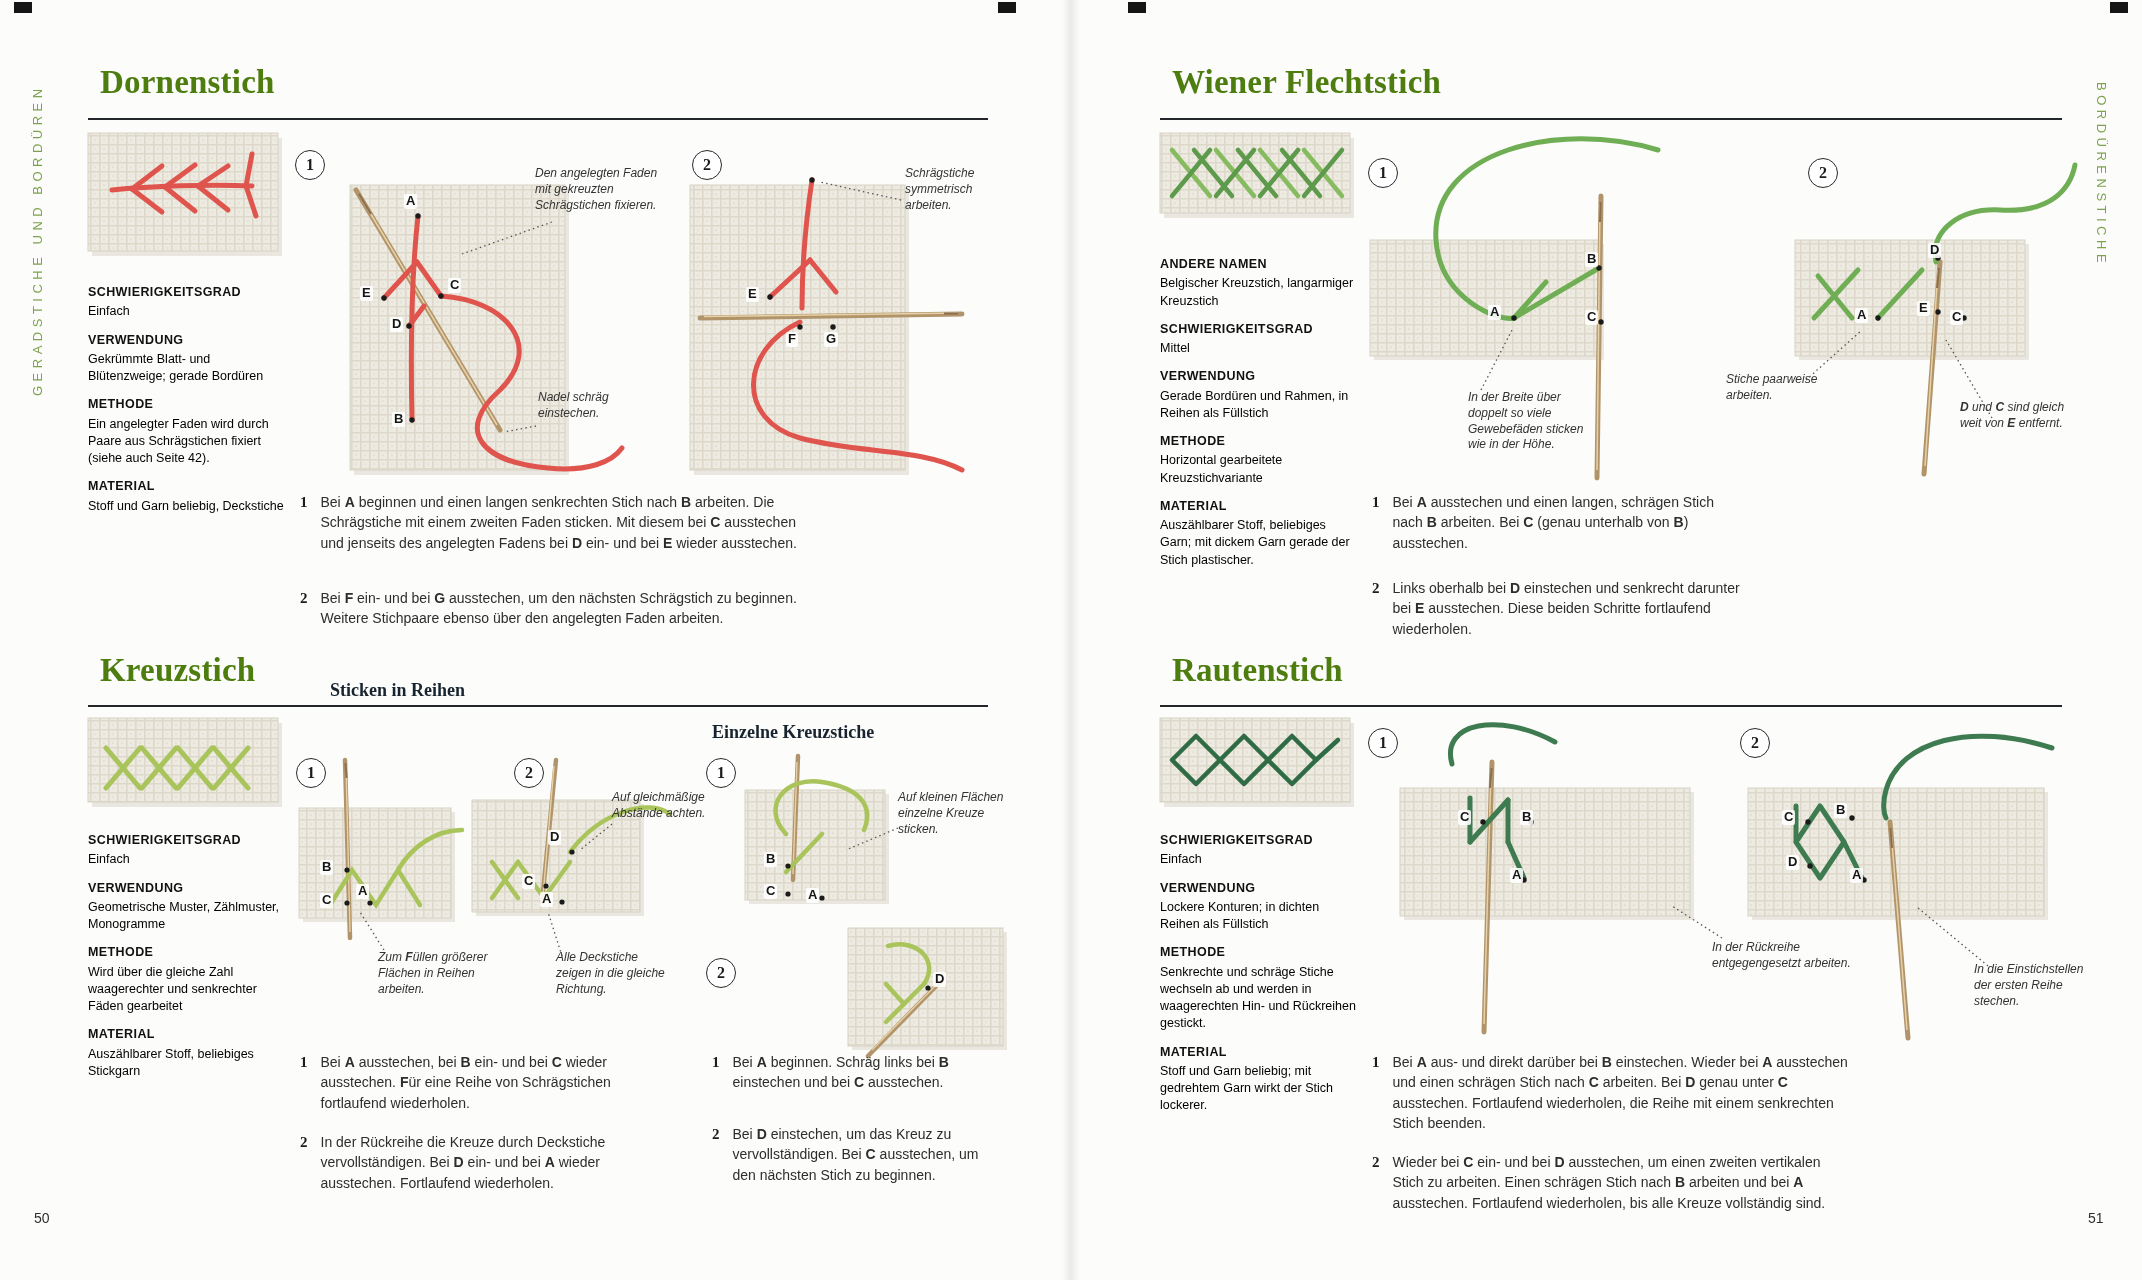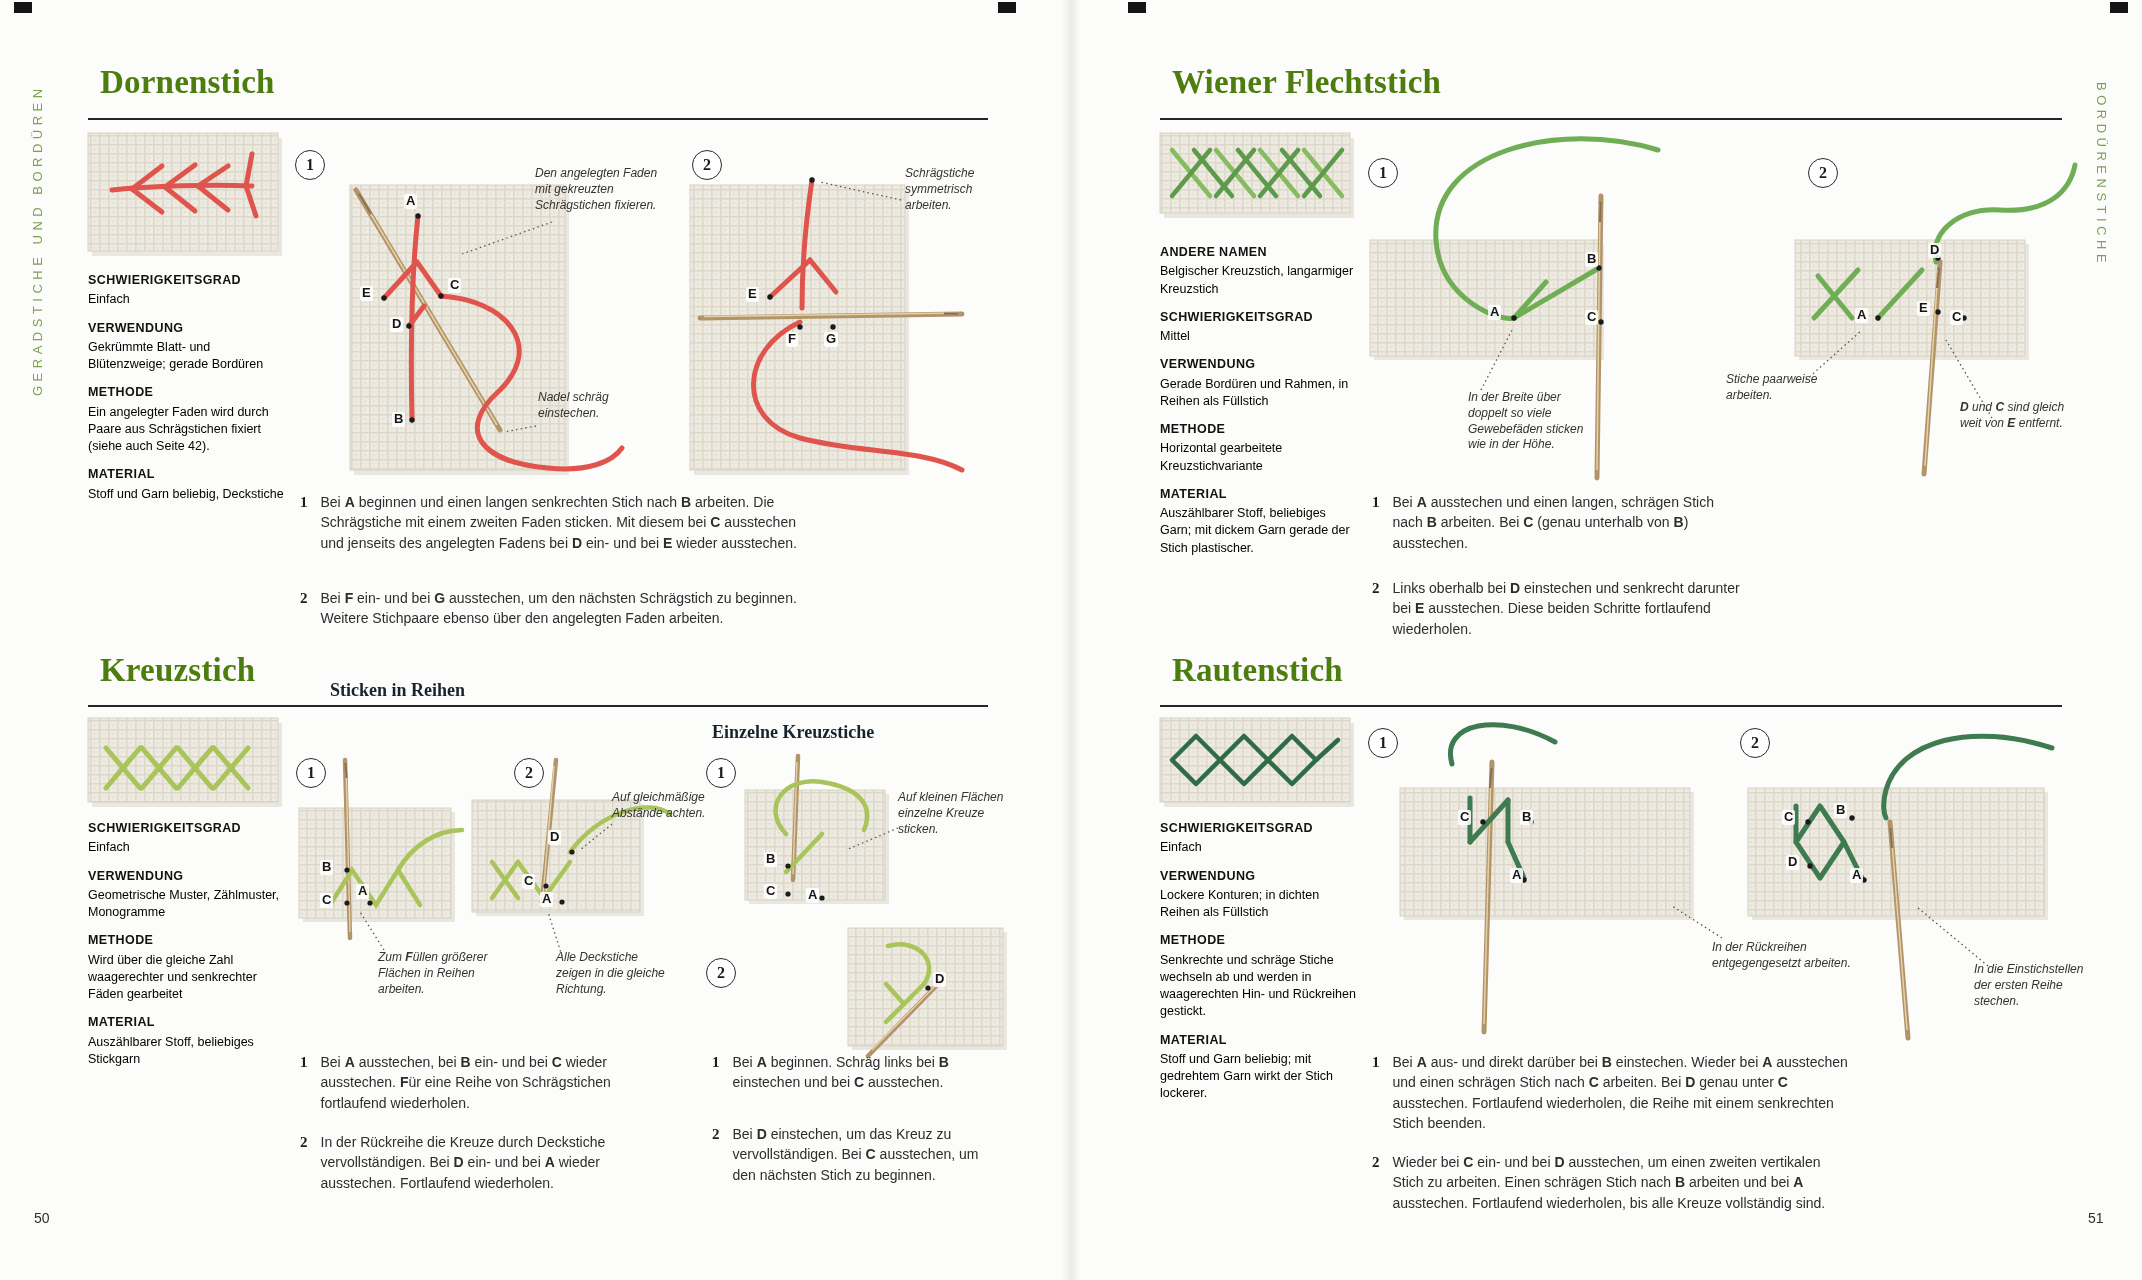--- a/index.html
+++ b/index.html
@@ -8,21 +8,21 @@
   .title{position:absolute;margin:12px;font-family:"Liberation Serif",serif;font-weight:700;
          font-size:33px;color:#4d7c0f;letter-spacing:.2px;}
   .rule{position:absolute;height:2px;background:#23272b;}
   .subhead{position:absolute;margin:0;font-family:"Liberation Serif",serif;font-weight:700;
            font-size:18px;color:#17242f;}
   .stepnum{position:absolute;width:30px;height:30px;border:1.8px solid #26292c;border-radius:50%;
            display:flex;align-items:center;justify-content:center;background:#fff;
            font-family:"Liberation Serif",serif;font-size:16px;font-weight:700;color:#1c1c1c;box-sizing:border-box;}
   .info{position:absolute;font-size:12.5px;line-height:1.38;}
   .info h4{margin:11px 0 2px 0;font-size:12.5px;font-weight:700;color:#111;letter-spacing:.4px;}
-  .info h4:first-child{margin-top:4px;}
+  .info h4:first-child{margin-top:16px;}
   .info p{margin:0;color:#000000;}
   .instr{position:absolute;display:flex;gap:13px;}
   .instr-num{font-family:"Liberation Serif",serif;font-weight:700;font-size:15px;color:#1c1c1c;line-height:1.4;}
   .instr-text{margin:0;font-size:14px;line-height:1.45;color:#2d2d2d;}
   .pt{position:absolute;font-weight:700;font-size:13px;color:#151515;background:rgba(255,255,255,.88);
       padding:0 2px;line-height:1.15;border-radius:2px;}
   .ann{position:absolute;font-style:italic;font-size:12px;line-height:1.32;color:#333;}
   .side-label{position:absolute;color:#7ca24e;font-size:13px;letter-spacing:4.5px;
               writing-mode:vertical-rl;white-space:nowrap;}
   .side-label.flip{transform:rotate(180deg);}
@@ -490,21 +490,21 @@
   <div class="stepnum" style="left:1740px;top:728px">2</div>
 
   <span class="pt" style="left:1458px;top:810px">C</span>
   <span class="pt" style="left:1520px;top:810px">B</span>
   <span class="pt" style="left:1510px;top:868px">A</span>
   <span class="pt" style="left:1782px;top:810px">C</span>
   <span class="pt" style="left:1834px;top:803px">B</span>
   <span class="pt" style="left:1786px;top:855px">D</span>
   <span class="pt" style="left:1850px;top:868px">A</span>
 
-  <div class="ann" style="left:1712px;top:940px;width:150px">In der Rückreihen entgegengesetzt arbeiten.</div>
+  <div class="ann" style="left:1712px;top:940px;width:150px">In der Rückreihe entgegengesetzt arbeiten.</div>
   <div class="ann" style="left:1974px;top:962px;width:118px">In die Einstichstellen der ersten Reihe stechen.</div>
 
   <div class="instr" style="left:1372px;top:1052px;width:480px">
     <span class="instr-num">1</span>
     <p class="instr-text">Bei <b>A</b> aus- und direkt darüber bei <b>B</b> einstechen. Wieder bei <b>A</b> ausstechen und einen schrägen Stich nach <b>C</b> arbeiten. Bei <b>D</b> genau unter <b>C</b> ausstechen. Fortlaufend wiederholen, die Reihe mit einem senkrechten Stich beenden.</p>
   </div>
   <div class="instr" style="left:1372px;top:1152px;width:480px">
     <span class="instr-num">2</span>
     <p class="instr-text">Wieder bei <b>C</b> ein- und bei <b>D</b> ausstechen, um einen zweiten vertikalen Stich zu arbeiten. Einen schrägen Stich nach <b>B</b> arbeiten und bei <b>A</b> ausstechen. Fortlaufend wiederholen, bis alle Kreuze vollständig sind.</p>
   </div>

